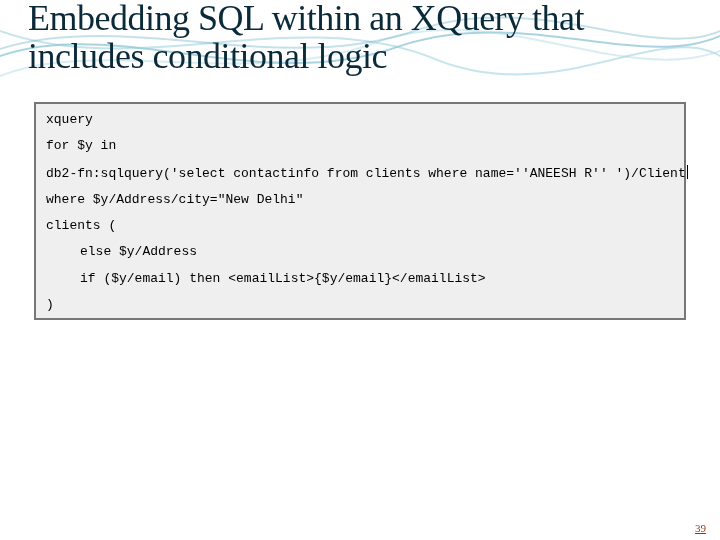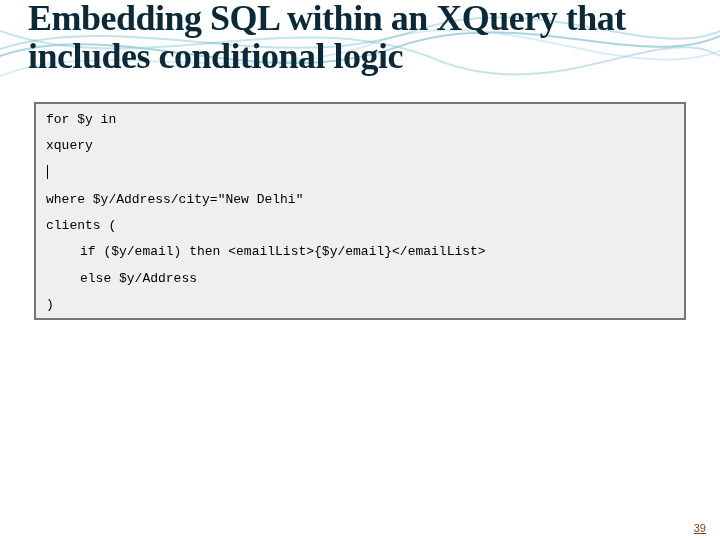--- a/index.html
+++ b/index.html
@@ -19,21 +19,21 @@
     position: relative;
     width: 720px; height: 540px;
     z-index: 1;
   }
   .title {
     position: absolute;
     top: 0px;
     left: 28px;
     right: 40px;
     font-size: 36px;
-    font-weight: 700;
+    font-weight: 400;
     color: #0a2a3a;
     line-height: 1.05;
     letter-spacing: -0.5px;
   }
   .code-box-1 {
     position: absolute;
     top: 102px;
     left: 34px;
     width: 652px;
     height: 218px;
@@ -71,44 +71,44 @@
     line-height: 1.35;
     white-space: pre;
   }
   .page-num {
     position: absolute;
     right: 14px;
     bottom: 6px;
     font-size: 11px;
     color: #8a3a1a;
     text-decoration: underline;
-    font-family: Liberation Sans, sans-serif;
+    font-family: Liberation Serif, serif;
   }
 </style>
 </head>
 <body>
 
 <svg class="waves" viewBox="0 0 720 110" preserveAspectRatio="none">
   <path d="M0,55 C120,15 260,95 400,45 C520,5 640,70 720,35 L720,37 C640,72 520,7 400,47 C260,97 120,17 0,57 Z" fill="#6fb7c9" opacity="0.6"></path>
   <path d="M0,30 C140,80 300,0 440,60 C560,105 660,20 720,55 L720,57 C660,22 560,107 440,62 C300,2 140,82 0,32 Z" fill="#8cc9d8" opacity="0.5"></path>
   <path d="M0,75 C100,35 250,90 380,40 C500,0 620,85 720,50 L720,52 C620,87 500,2 380,42 C250,92 100,37 0,77 Z" fill="#a9d8e3" opacity="0.45"></path>
   <path d="M0,48 C130,8 280,78 420,28 C540,-10 650,60 720,30 L720,32 C650,62 540,-8 420,30 C280,80 130,10 0,50 Z" fill="#5aa9bd" opacity="0.35"></path>
 </svg>
 
 <div class="slide">
 
   <div class="title">Embedding SQL within an XQuery that includes conditional logic</div>
 
   <div class="code-box-1">
+    <div class="row">xquery</div>
     <div class="row">for $y in</div>
-    <div class="row">xquery</div>
-    <div class="row"><span class="cursor"></span></div>
+    <div class="row"><span>db2-fn:sqlquery('select contactinfo from clients where name=''ANEESH R'' ')/Client</span><span class="cursor"></span></div>
     <div class="row">where $y/Address/city="New Delhi"</div>
     <div class="row">clients (</div>
+    <div class="row indent">else $y/Address</div>
     <div class="row indent">if ($y/email) then &lt;emailList&gt;{$y/email}&lt;/emailList&gt;</div>
-    <div class="row indent">else $y/Address</div>
     <div class="row">)</div>
   </div>
 
 
   <div class="page-num">39</div>
 
 </div>
 
 </body></html>

